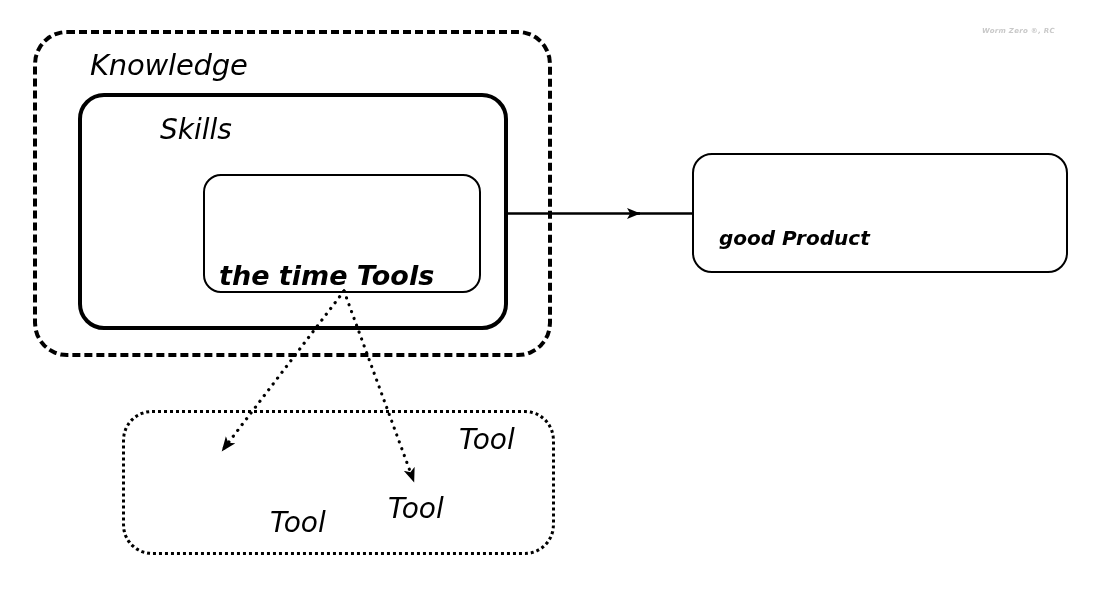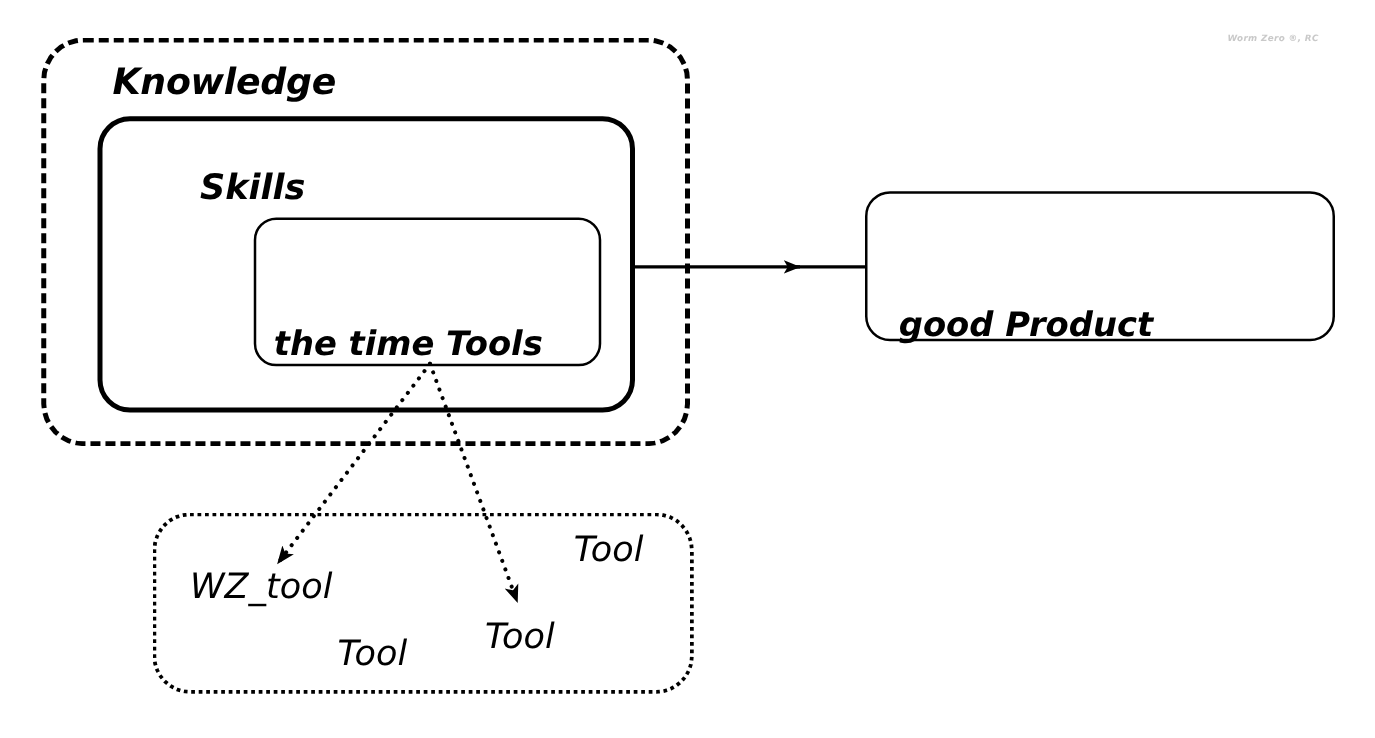--- a/index.html
+++ b/index.html
@@ -80,43 +80,42 @@
     position: absolute;
     color: #000000;
     white-space: pre;
     line-height: 1.18;
   }
   .label-knowledge {
     left: 90px;
     top: 48px;
     font-size: 29px;
     font-style: italic;
-    font-weight: 700;
+    font-weight: 400;
     letter-spacing: -0.2px;
   }
   .label-skills {
     left: 160px;
     top: 113px;
     font-size: 28px;
     font-style: italic;
-    font-weight: 700;
-    margin-top: 20px;
+    font-weight: 400;
   }
   .label-choose {
     left: 219px;
     top: 191px;
     font-size: 27px;
     font-style: italic;
     font-weight: 700;
     line-height: 1.25;
   }
   .label-product {
     left: 719px;
     top: 176px;
-    font-size: 27px;
+    font-size: 20px;
     font-style: italic;
     font-weight: 700;
     line-height: 1.25;
   }
   .label-tool {
     position: absolute;
     font-size: 28px;
     font-style: italic;
     font-weight: 400;
     color: #000000;
@@ -178,20 +177,19 @@
   <div class="label label-choose">
     <div>the time Tools</div>
   </div>
 
   <div class="box box-product"></div>
   <div class="label label-product">
     <div>good Product</div>
   </div>
 
   <div class="box box-tools"></div>
-  <div class="label-tool tool-0">WZ_tool</div>
   <div class="label-tool tool-1">Tool</div>
   <div class="label-tool tool-2">Tool</div>
   <div class="label-tool tool-3">Tool</div>
 
   <div class="watermark">Worm Zero ®, RC</div>
 
 </div>
 
 </body></html>

